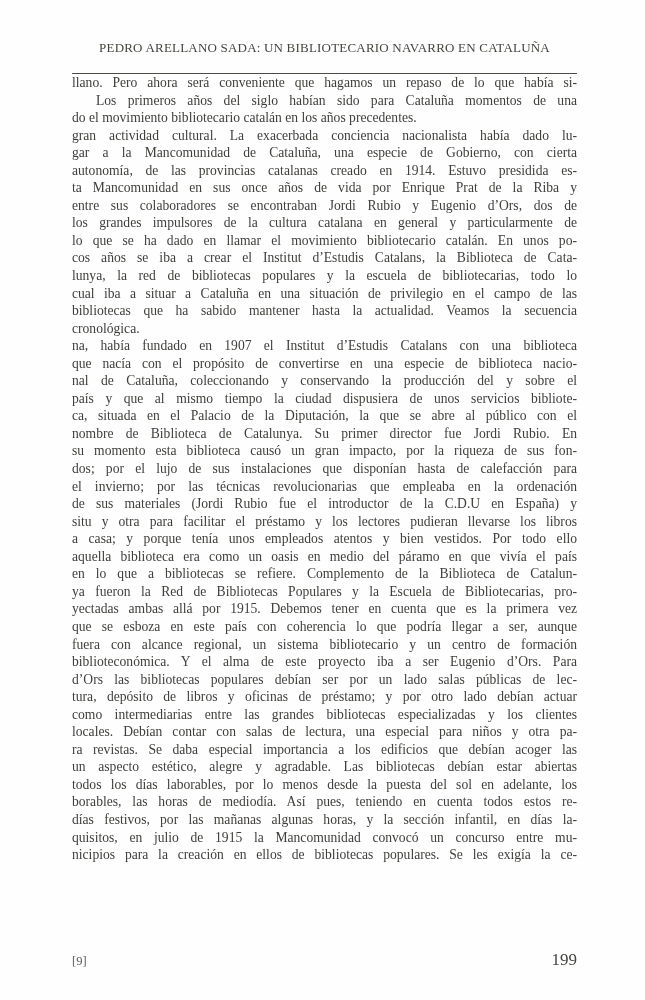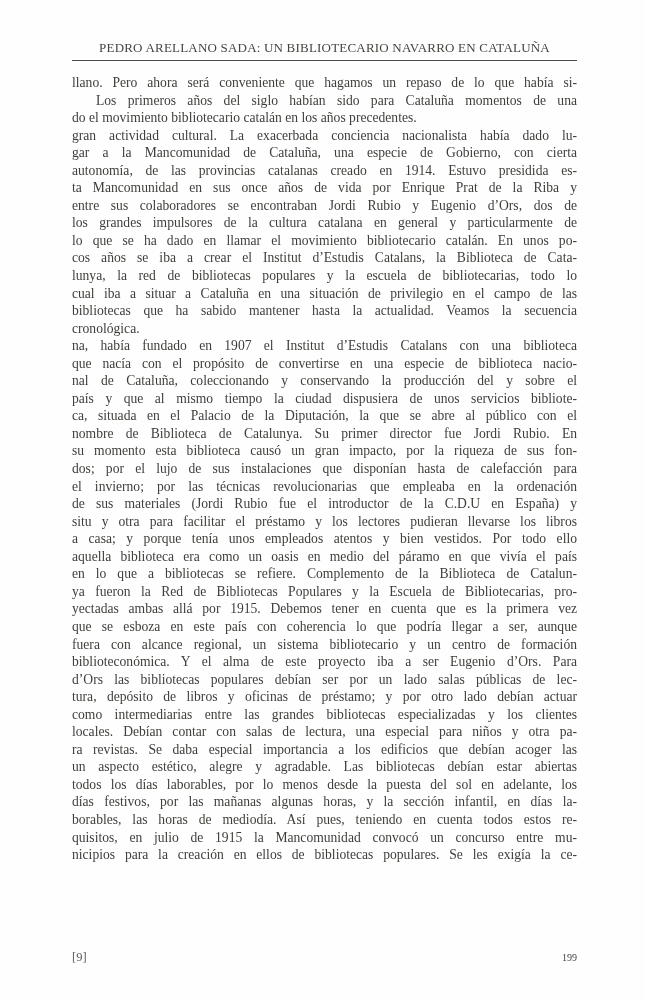--- a/index.html
+++ b/index.html
@@ -18,21 +18,21 @@
   }
   .running-head {
     position: absolute;
     left: 72px;
     width: 505px;
     top: 40px;
     text-align: center;
     font-size: 13px;
     letter-spacing: 0.2px;
     color: #45443f;
-    padding-bottom: 4px;
+    padding-bottom: 17px;
     border-bottom: 1.2px solid #4c4b46;
     white-space: nowrap;
   }
   .body-text {
     position: absolute;
     left: 72px;
     width: 505px;
     top: 74px;
     font-size: 13.6px;
     line-height: 17.55px;
@@ -58,21 +58,21 @@
     top: 950px;
     display: flex;
     justify-content: space-between;
     align-items: baseline;
   }
   .folio-bracket {
     font-size: 12.5px;
     color: #5a5954;
   }
   .folio-number {
-    font-size: 10px;
+    font-size: 17px;
     color: #45443f;
   }
 </style>
 </head>
 <body>
 
 <div class="page">
 
   <div class="running-head">PEDRO ARELLANO SADA: UN BIBLIOTECARIO NAVARRO EN CATALUÑA</div>
 
@@ -111,22 +111,22 @@
       <div class="line">que se esboza en este país con coherencia lo que podría llegar a ser, aunque</div>
       <div class="line">fuera con alcance regional, un sistema bibliotecario y un centro de formación</div>
       <div class="line">biblioteconómica. Y el alma de este proyecto iba a ser Eugenio d’Ors. Para</div>
       <div class="line">d’Ors las bibliotecas populares debían ser por un lado salas públicas de lec-</div>
       <div class="line">tura, depósito de libros y oficinas de préstamo; y por otro lado debían actuar</div>
       <div class="line">como intermediarias entre las grandes bibliotecas especializadas y los clientes</div>
       <div class="line">locales. Debían contar con salas de lectura, una especial para niños y otra pa-</div>
       <div class="line">ra revistas. Se daba especial importancia a los edificios que debían acoger las</div>
       <div class="line">un aspecto estético, alegre y agradable. Las bibliotecas debían estar abiertas</div>
       <div class="line">todos los días laborables, por lo menos desde la puesta del sol en adelante, los</div>
+      <div class="line">borables, las horas de mediodía. Así pues, teniendo en cuenta todos estos re-</div>
       <div class="line">días festivos, por las mañanas algunas horas, y la sección infantil, en días la-</div>
-      <div class="line">borables, las horas de mediodía. Así pues, teniendo en cuenta todos estos re-</div>
       <div class="line">quisitos, en julio de 1915 la Mancomunidad convocó un concurso entre mu-</div>
       <div class="line">nicipios para la creación en ellos de bibliotecas populares. Se les exigía la ce-</div>
     </div>
 
   <div class="footer">
     <span class="folio-bracket">[9]</span>
     <span class="folio-number">199</span>
   </div>
 
 </div>

